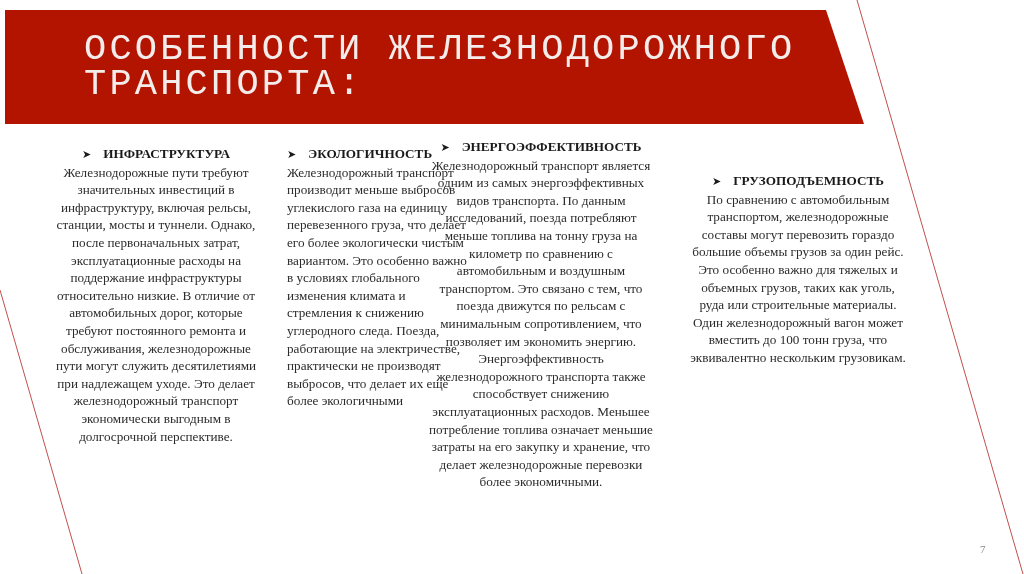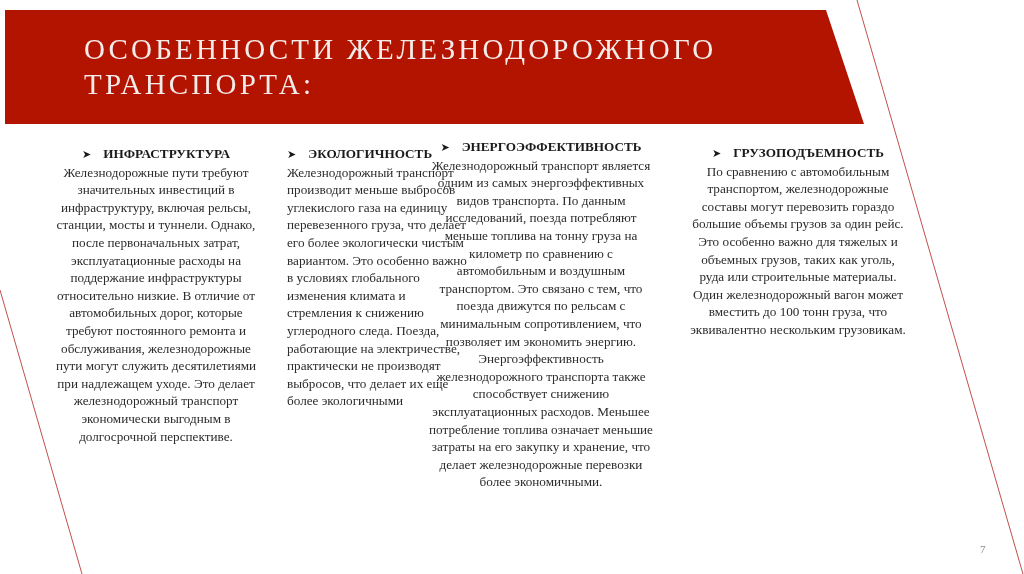--- a/index.html
+++ b/index.html
@@ -5,33 +5,33 @@
     html, body { margin: 0; padding: 0; }
     body {
       width: 1024px; height: 574px; position: relative; overflow: hidden;
       background: #ffffff;
       font-family: "Liberation Serif", "DejaVu Serif", serif;
       color: #222;
     }
     .deco { position: absolute; left: 0; top: 0; width: 1024px; height: 574px; pointer-events: none; }
     .title {
       position: absolute; left: 84px; top: 32px; width: 740px;
-      color: #f3ecea; font-size: 29px; line-height: 35px; letter-spacing: 3.2px;
-      font-family: Liberation Serif, serif;
+      color: #f3ecea; font-size: 37px; line-height: 35px; letter-spacing: 3.2px;
+      font-family: Liberation Mono, monospace;
       text-transform: uppercase;
     }
     .col { position: absolute; font-size: 13.2px; line-height: 17.6px; color: #2b2b2b; }
     .col .head { font-weight: bold; color: #1a1a1a; white-space: nowrap; }
     .col .head .arrow { font-weight: normal; font-size: 11px; margin-right: 12px; }
     .center { text-align: center; }
     .left { text-align: left; margin-left: 37px; }
     .c1 { left: 22px; top: 145px; width: 210px; margin-left: 29px; }
     .c2 { left: 250px; top: 145px; width: 180px; }
     .c3 { left: 425px; top: 138px; width: 232px; }
-    .c4 { left: 690px; top: 144px; width: 216px; }
+    .c4 { left: 690px; top: 172px; width: 216px; }
     .c1 .head, .c3 .head, .c4 .head { text-align: center; }
     .c2 .head { text-align: left; }
     .page-num { position: absolute; left: 980px; top: 543px; font-size: 11px; color: #8a8a8a; }
   </style>
 </head>
 <body>
 
 <svg class="deco" viewBox="0 0 1024 574">
   <polygon points="5,10 826,10 864,124 5,124" fill="#b31400"></polygon>
   <line x1="857" y1="0" x2="1023" y2="574" stroke="#c0504d" stroke-width="1"></line>

